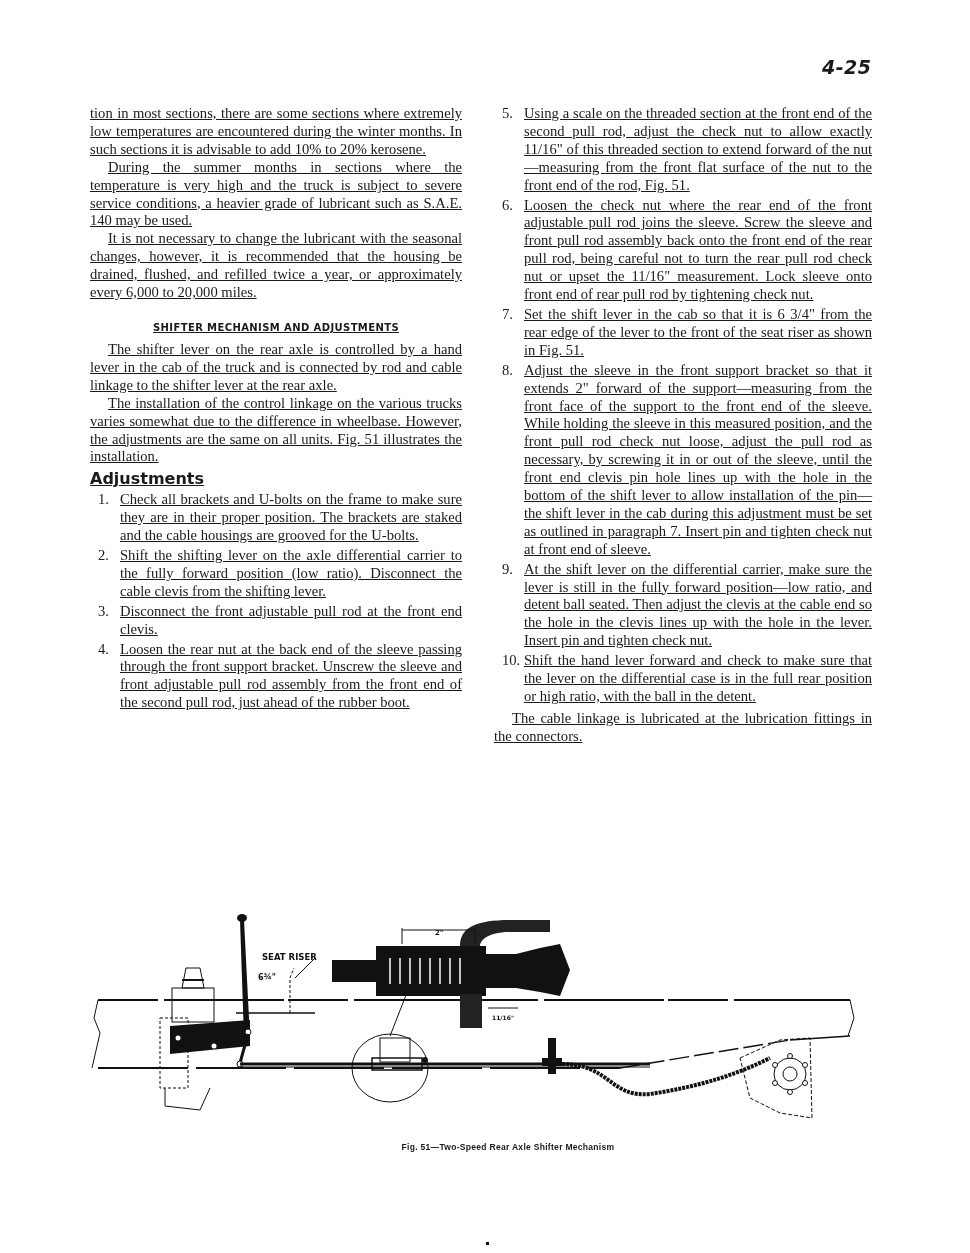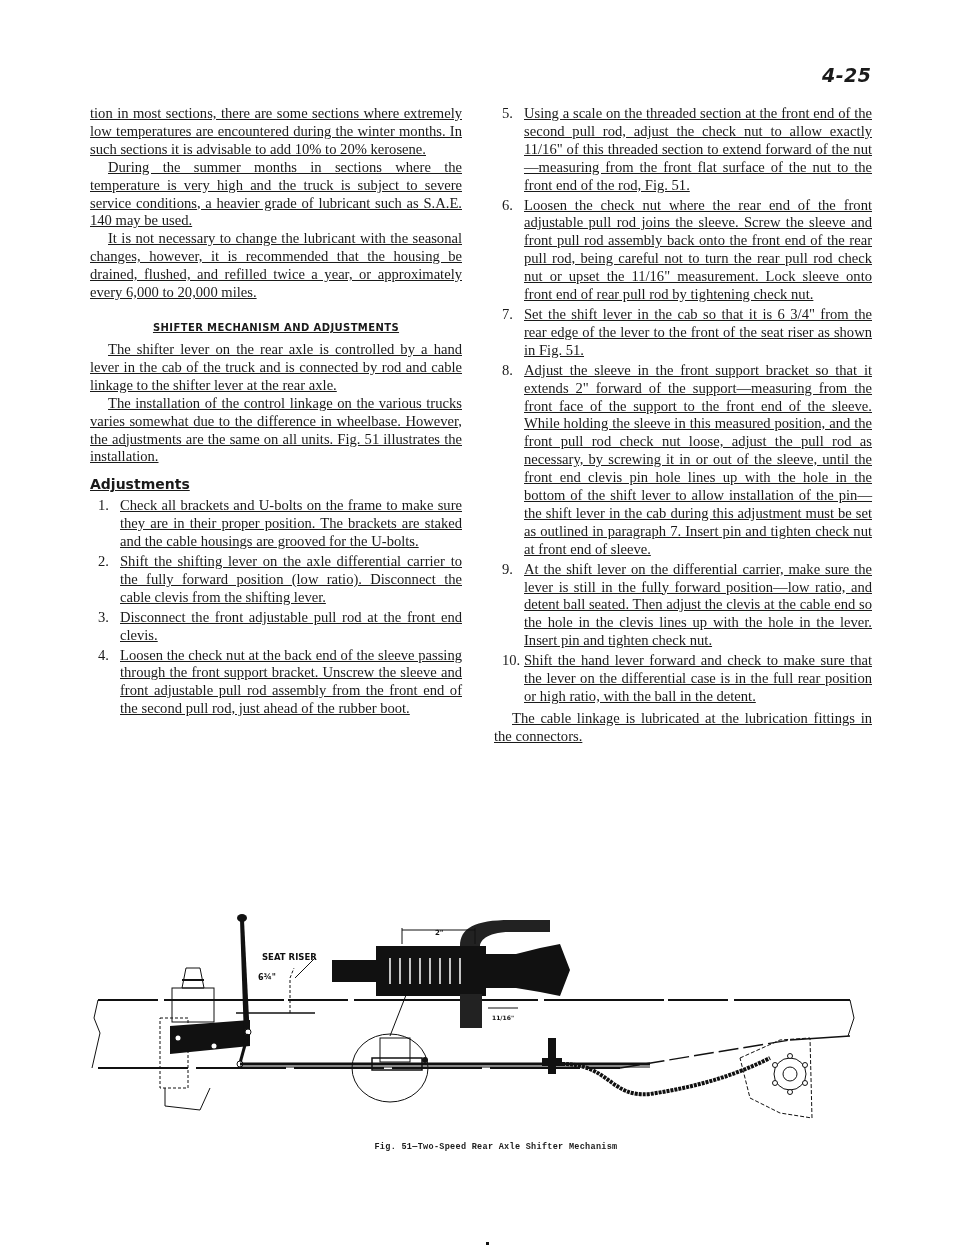--- a/index.html
+++ b/index.html
@@ -1,54 +1,54 @@
 <!DOCTYPE html>
 <html><head>
   <meta charset="utf-8">
   <style>
     html, body { margin: 0; padding: 0; background: #ffffff; }
     body { width: 970px; height: 1253px; position: relative; overflow: hidden; color: #1a1a1a; }
     .page-number {
-      position: absolute; left: 822px; top: 64px;
+      position: absolute; left: 822px; top: 56px;
       font-family: "DejaVu Sans", sans-serif; font-weight: bold; font-style: italic;
       font-size: 19px; letter-spacing: 0.5px;
     }
     .col {
       position: absolute; top: 105px;
       font-family: "Liberation Serif", serif; font-size: 14.6px; line-height: 17.9px;
       text-align: justify;
       text-decoration: underline;
     }
     .col-left { left: 90px; width: 372px; }
     .col-right { left: 494px; width: 378px; }
     .col p { margin: 0; text-indent: 18px; }
     .col p.noindent { text-indent: 0; }
     h2.section-heading {
       margin: 16px 0 4px 0; text-align: center;
       font-family: "DejaVu Sans", sans-serif; font-weight: bold; font-size: 10px; line-height: 19px;
       letter-spacing: 0.4px;
     }
     h3.sub-heading {
-      margin: 10px 0 4px 0;
-      font-family: "DejaVu Sans", sans-serif; font-weight: bold; font-size: 14px; line-height: 17px;
+      margin: 4px 0 4px 0;
+      font-family: "DejaVu Sans", sans-serif; font-weight: bold; font-size: 16px; line-height: 17px;
     }
     ol.steps { list-style: none; margin: 0; padding: 0; }
     ol.steps li { position: relative; padding-left: 30px; margin-bottom: 2px; }
     ol.steps li .num { position: absolute; left: 8px; top: 0; }
     ol.steps li.wide .num { left: 8px; }
     .right-steps li { padding-left: 38px; }
     .right-steps li .num { left: 14px; }
     .right-steps li.wide .num { left: 2px; }
     .figure {
       position: absolute; left: 90px; top: 908px; width: 790px; height: 230px;
     }
     .figure svg { width: 100%; height: 100%; }
     .caption {
-      position: absolute; left: 296px; top: 1142px; width: 400px; text-align: center;
-      font-family: Liberation Mono, monospace; font-weight: bold; font-size: 8.5px; letter-spacing: 0.3px;
+      position: absolute; left: 308px; top: 1142px; width: 400px; text-align: center;
+      font-family: Liberation Sans, sans-serif; font-weight: bold; font-size: 8.5px; letter-spacing: 0.3px;
     }
     .dot { position: absolute; left: 486px; top: 1242px; width: 3px; height: 3px; background: #111; }
   </style>
 </head>
 <body>
 
 <div class="page-number">4-25</div>
 
 <div class="col col-left">
   <p class="noindent">tion in most sections, there are some sections where extremely low temperatures are encountered during the winter months. In such sections it is advisable to add 10% to 20% kerosene.</p>
@@ -70,21 +70,21 @@
     <li>
       <span class="num">2.</span>
       <span>Shift the shifting lever on the axle differential carrier to the fully forward position (low ratio). Disconnect the cable clevis from the shifting lever.</span>
     </li>
     <li>
       <span class="num">3.</span>
       <span>Disconnect the front adjustable pull rod at the front end clevis.</span>
     </li>
     <li>
       <span class="num">4.</span>
-      <span>Loosen the check nut at the back end of the sleeve passing through the front support bracket. Unscrew the sleeve and front adjustable pull rod assembly from the front end of the second pull rod, just ahead of the rubber boot.</span>
+      <span>Loosen the rear nut at the back end of the sleeve passing through the front support bracket. Unscrew the sleeve and front adjustable pull rod assembly from the front end of the second pull rod, just ahead of the rubber boot.</span>
     </li>
   </ol>
 </div>
 
 <div class="col col-right">
   <ol class="steps right-steps">
     <li>
       <span class="num">5.</span>
       <span>Using a scale on the threaded section at the front end of the second pull rod, adjust the check nut to allow exactly 11/16" of this threaded section to extend forward of the nut —measuring from the front flat surface of the nut to the front end of the rod, Fig. 51.</span>
     </li>

